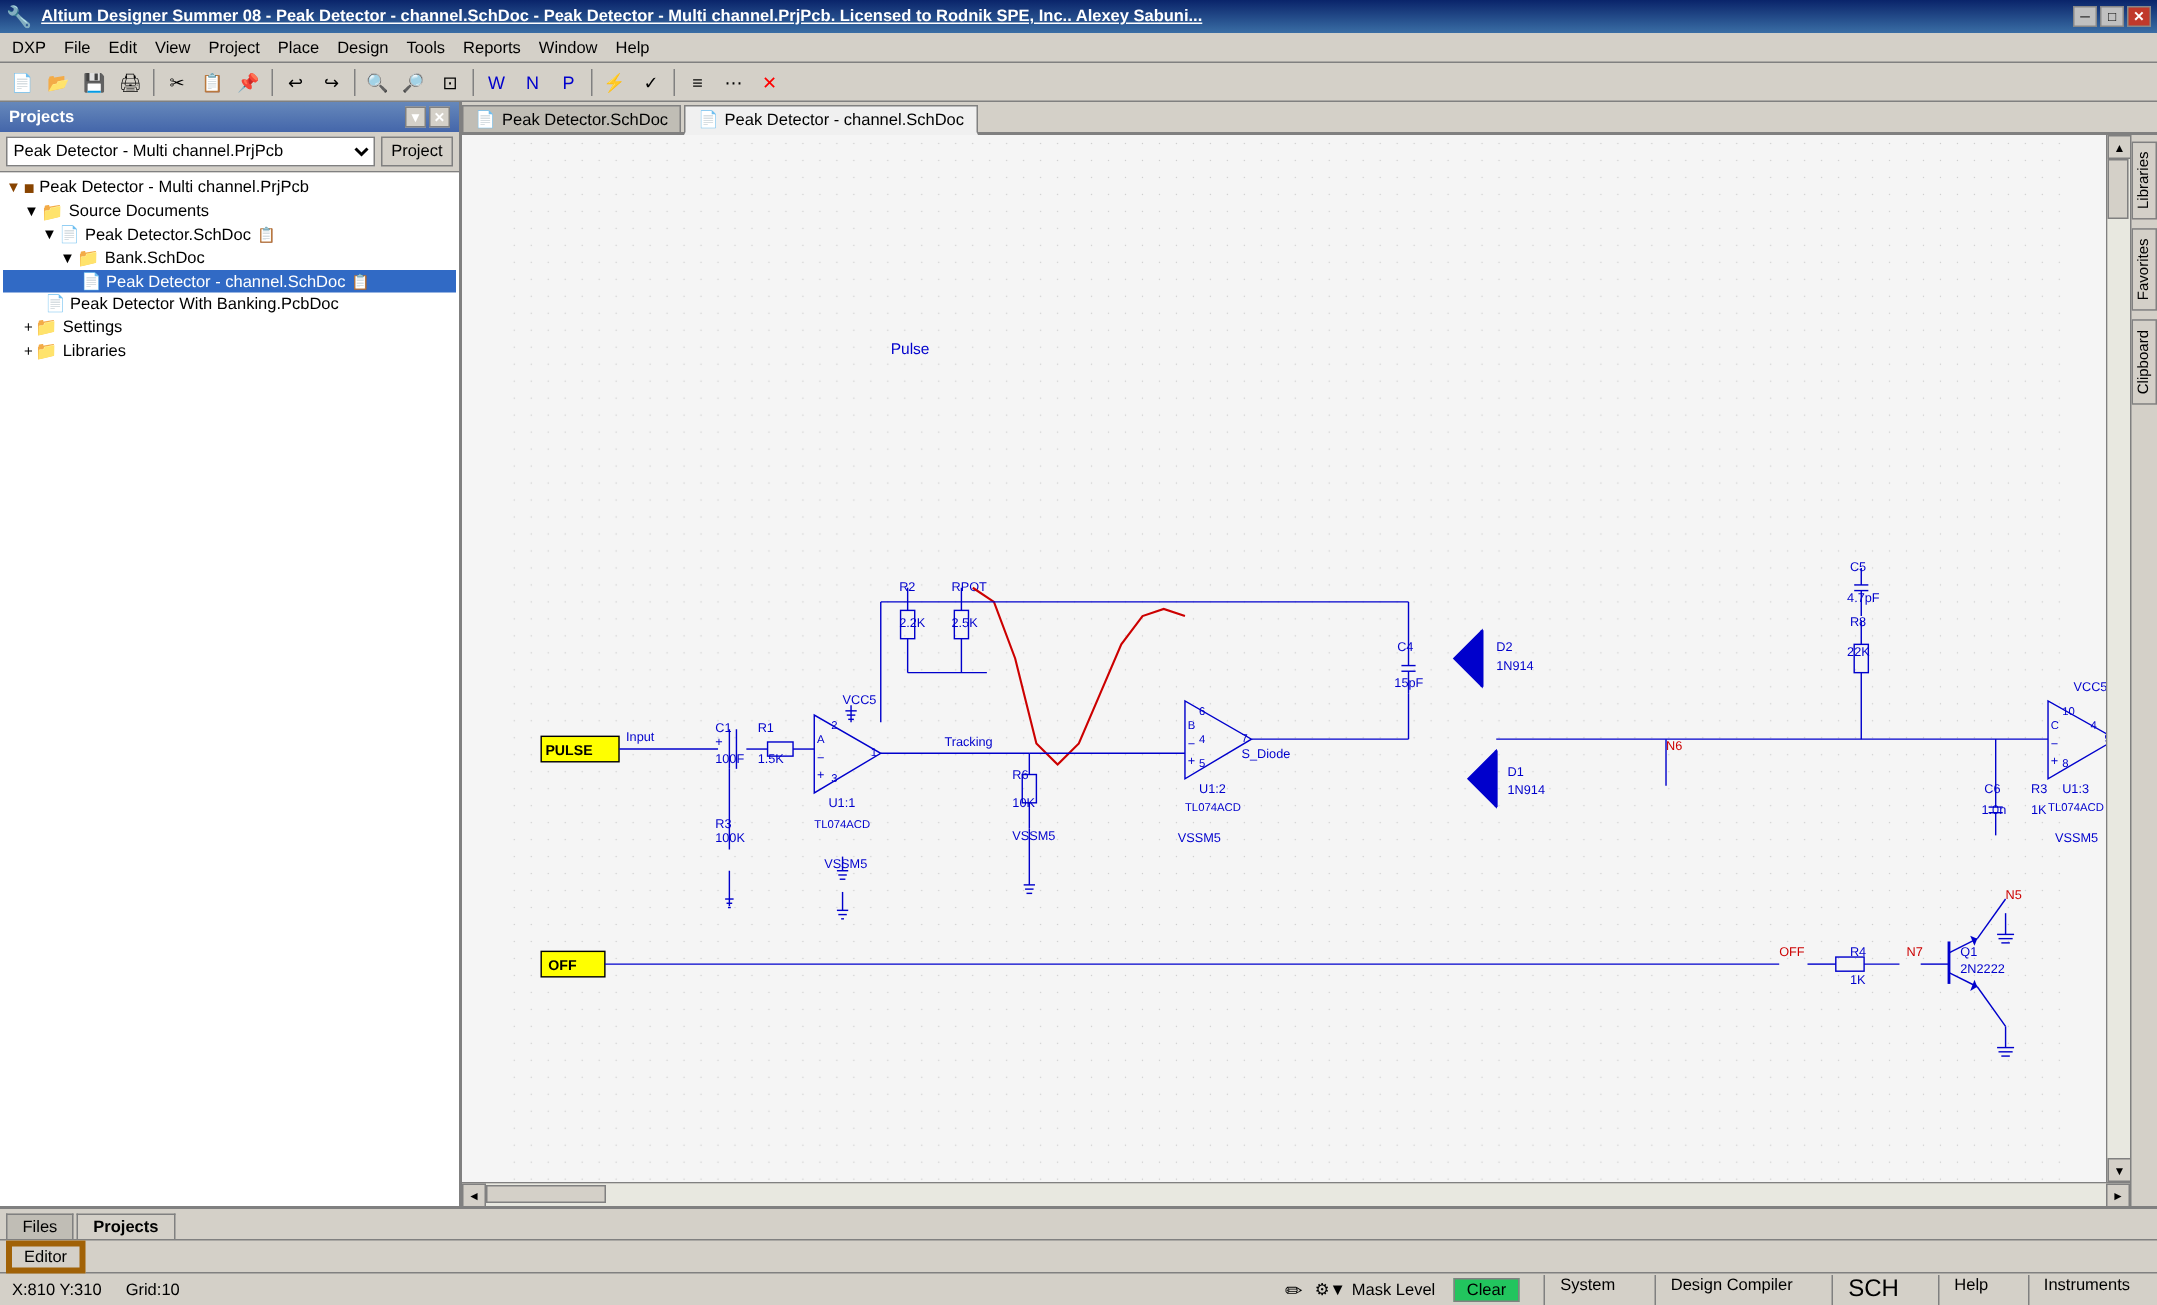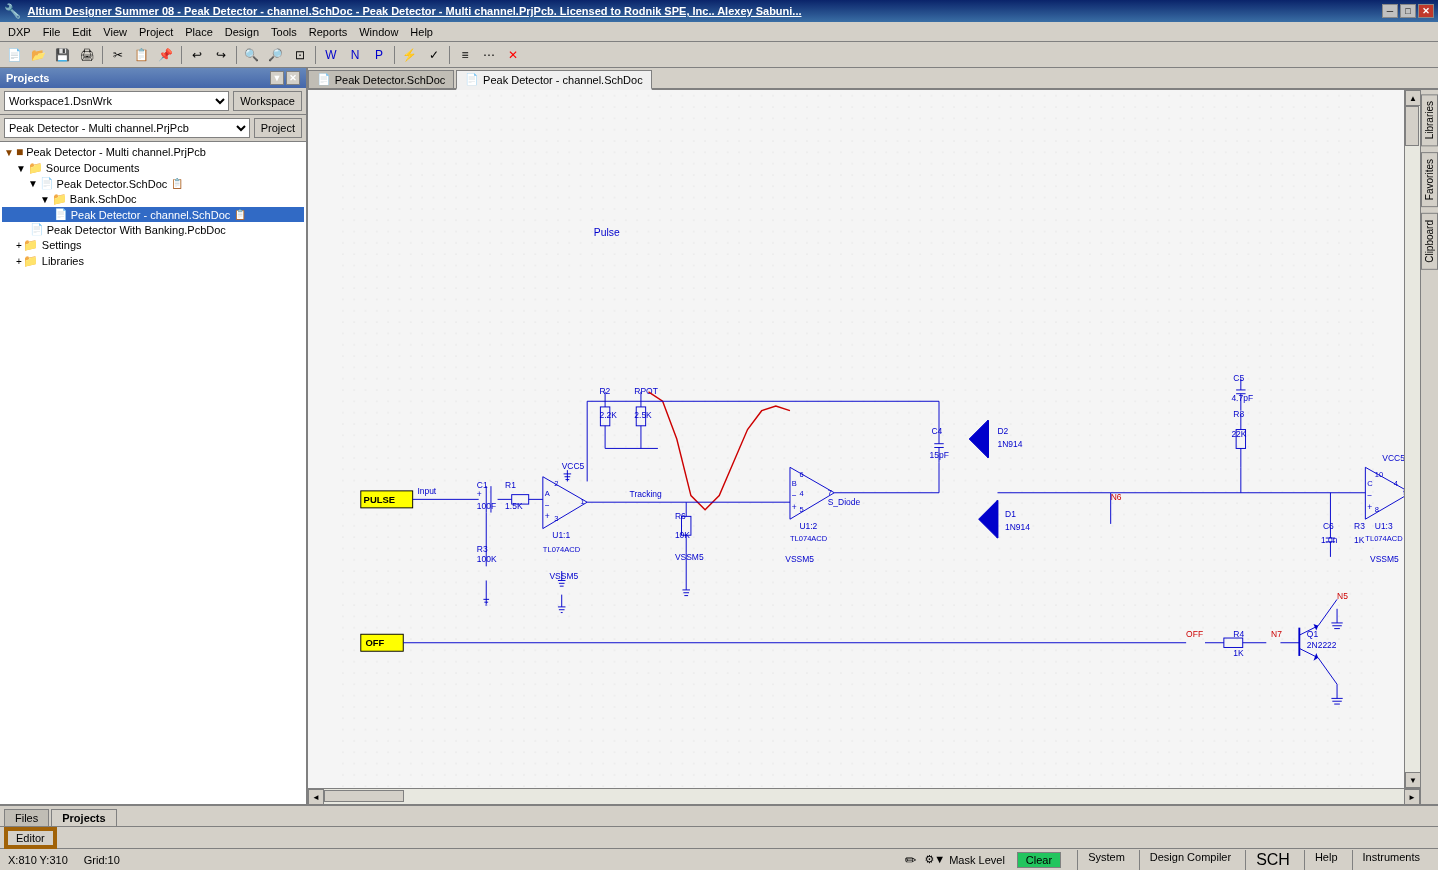--- a/index.html
+++ b/index.html
@@ -252,26 +252,20 @@
 
   <div id="left-panel">
     <div id="projects-header">
       <span>Projects</span>
       <div style="display:flex;gap:2px;">
         <div style="width:14px;height:14px;background:#d4d0c8;border:1px solid #808080;display:flex;align-items:center;justify-content:center;cursor:pointer;font-size:9px;">▼</div>
         <div style="width:14px;height:14px;background:#d4d0c8;border:1px solid #808080;display:flex;align-items:center;justify-content:center;cursor:pointer;font-size:9px;">✕</div>
       </div>
     </div>
 
-    <div style="display:flex;align-items:center;padding:3px 4px;gap:4px;border-bottom:1px solid #808080;">
-      <select id="workspace-select" style="flex:1;height:20px;font-size:11px;">
-        <option>Workspace1.DsnWrk</option>
-      </select>
-      <button id="workspace-btn" style="padding:1px 6px;font-size:11px;background:#d4d0c8;border:1px solid #808080;cursor:pointer;height:20px;">Workspace</button>
-    </div>
 
     <div style="display:flex;align-items:center;padding:3px 4px;gap:4px;border-bottom:1px solid #808080;">
       <select id="project-select" style="flex:1;height:20px;font-size:11px;">
         <option>Peak Detector - Multi channel.PrjPcb</option>
       </select>
       <button id="project-btn" style="padding:1px 6px;font-size:11px;background:#d4d0c8;border:1px solid #808080;cursor:pointer;height:20px;">Project</button>
     </div>
 
 
     <div id="project-tree" style="flex:1;overflow-y:auto;background:white;">
@@ -615,20 +609,20 @@
 </div>
 
 <div style="height:22px;background:#d4d0c8;border-top:1px solid #808080;display:flex;align-items:center;padding:0 8px;font-size:11px;">
   <span style="margin-right:16px;">X:810 Y:310</span>
   <span>Grid:10</span>
   <div style="flex:1;"></div>
   <span style="font-size:14px;margin-right:8px;cursor:pointer;">✏</span>
   <span style="cursor:pointer;margin-right:4px;">⚙▼</span>
   <span style="margin-right:8px;">Mask Level</span>
   <button style="padding:1px 8px;font-size:11px;background:#22c55e;border:1px solid #808080;cursor:pointer;margin-left:4px;text-align:right;">Clear</button>
-  <div style="display:flex;gap:4px;margin-left:16px;">
+  <div style="display:flex;gap:16px;margin-left:16px;">
     <div style="padding:1px 10px;border-left:1px solid #808080;font-size:11px;">System</div>
     <div style="padding:1px 10px;border-left:1px solid #808080;font-size:11px;">Design Compiler</div>
     <div style="padding:1px 10px;border-left:1px solid #808080;font-size:16px;">SCH</div>
     <div style="padding:1px 10px;border-left:1px solid #808080;font-size:11px;">Help</div>
     <div style="padding:1px 10px;border-left:1px solid #808080;font-size:11px;">Instruments</div>
   </div>
 </div>
 
 </body></html>

